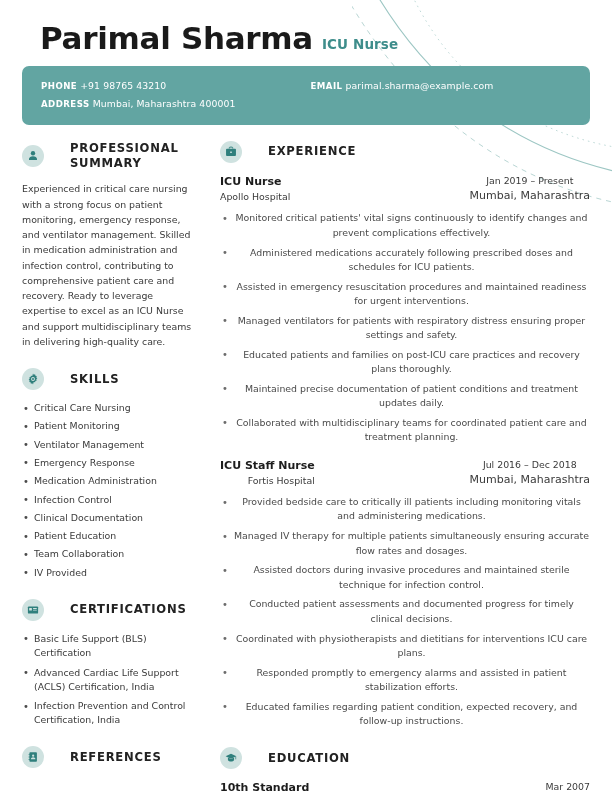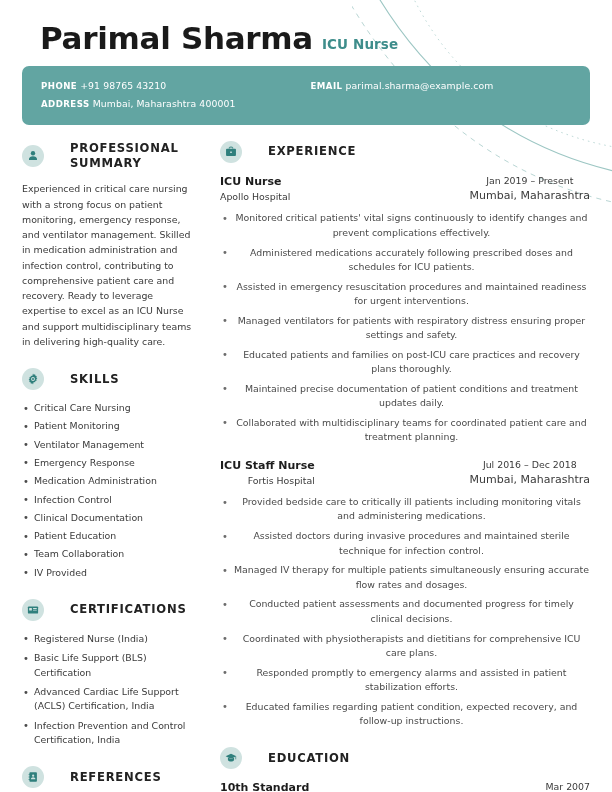--- a/index.html
+++ b/index.html
@@ -290,21 +290,20 @@
             <svg width="12" height="12" viewBox="0 0 16 16" fill="none">
               <rect x="1.2" y="3.2" width="13.6" height="9.6" rx="1.2" fill="#2f7f7c"></rect>
               <rect x="2.9" y="5.3" width="3.6" height="3.4" rx="0.5" fill="#cfe2e0"></rect>
               <rect x="8" y="5.4" width="5.1" height="1.1" rx="0.4" fill="#cfe2e0"></rect>
               <rect x="8" y="7.6" width="5.1" height="1.1" rx="0.4" fill="#cfe2e0"></rect>
             </svg>
           </span>
           <span class="sec-title">CERTIFICATIONS</span>
         </div>
         <ul class="bullets">
-          <li>Registered Nurse (India)</li>
           <li>Basic Life Support (BLS) Certification</li>
           <li>Advanced Cardiac Life Support (ACLS) Certification, India</li>
           <li>Infection Prevention and Control Certification, India</li>
         </ul>
       </div>
 
       <div class="sec-block">
         <div class="sec-head">
           <span class="sec-icon">
             <svg width="12" height="12" viewBox="0 0 16 16" fill="none">
@@ -365,24 +364,24 @@
               <div class="entry-role">ICU Staff Nurse</div>
               <div class="entry-org">Fortis Hospital</div>
             </div>
             <div class="entry-right">
               <div class="entry-date">Jul 2016 – Dec 2018</div>
               <div class="entry-loc">Mumbai, Maharashtra</div>
             </div>
           </div>
           <ul class="job-bullets">
             <li>Provided bedside care to critically ill patients including monitoring vitals and administering medications.</li>
+            <li>Managed IV therapy for multiple patients simultaneously ensuring accurate flow rates and dosages.</li>
             <li>Assisted doctors during invasive procedures and maintained sterile technique for infection control.</li>
-            <li>Managed IV therapy for multiple patients simultaneously ensuring accurate flow rates and dosages.</li>
             <li>Conducted patient assessments and documented progress for timely clinical decisions.</li>
-            <li>Coordinated with physiotherapists and dietitians for comprehensive ICU care plans.</li>
+            <li>Coordinated with physiotherapists and dietitians for interventions ICU care plans.</li>
             <li>Responded promptly to emergency alarms and assisted in patient stabilization efforts.</li>
             <li>Educated families regarding patient condition, expected recovery, and follow-up instructions.</li>
           </ul>
         </div>
       </div>
 
       <div class="sec-block">
         <div class="sec-head">
           <span class="sec-icon">
             <svg width="12" height="12" viewBox="0 0 16 16" fill="none">

